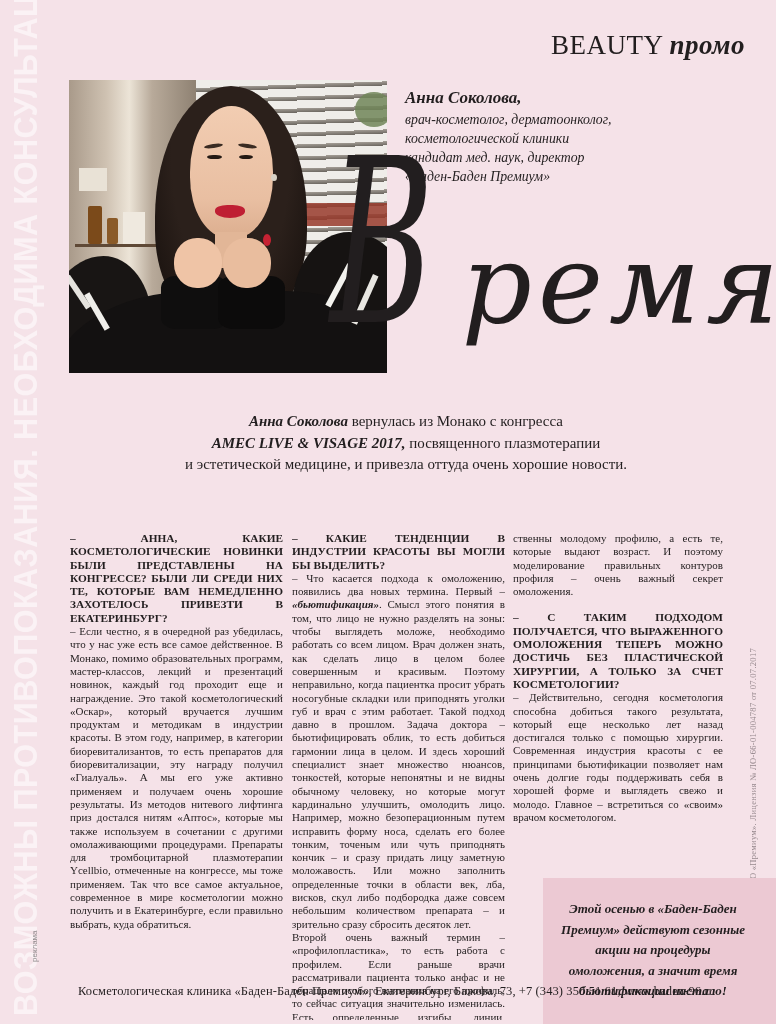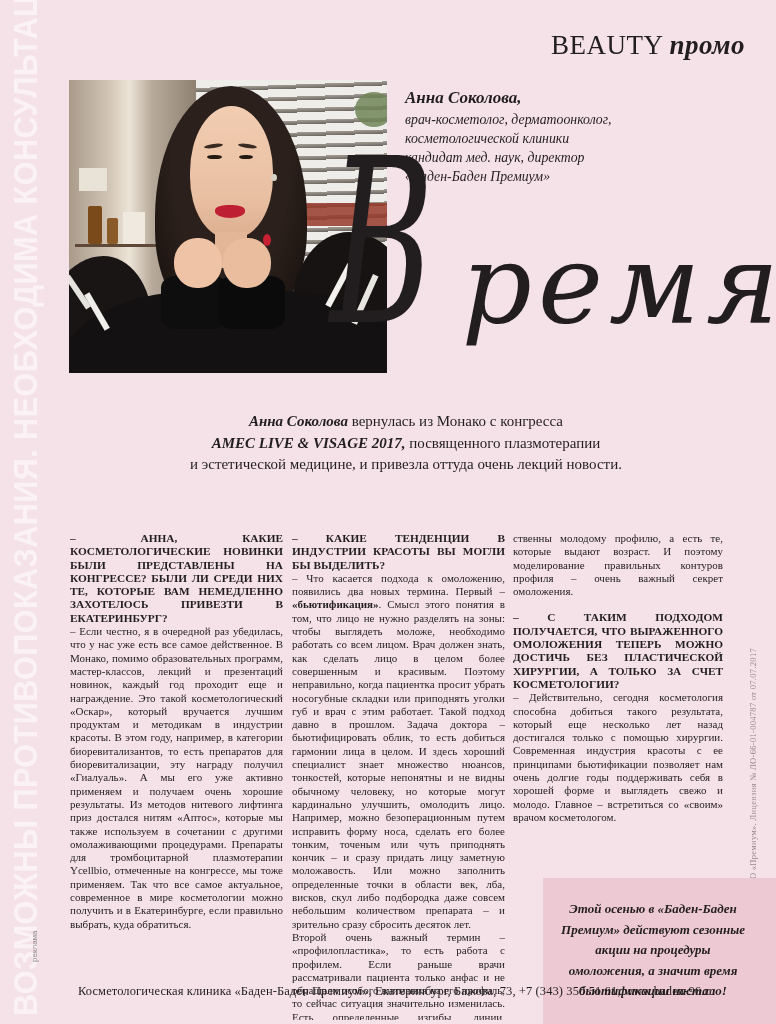--- a/index.html
+++ b/index.html
@@ -76,21 +76,21 @@
   .intro .bi{font-weight:bold;font-style:italic;}
   
   .col{position:absolute;top:492px;width:213px;font-size:11px;line-height:13.3px;
        text-align:justify;overflow:hidden;margin-top:40px;}
   .col p{margin:0;}
   .col .q{font-weight:bold;font-size:11.3px;}
   .col .gap{height:13px;}
   .c1{left:70px;height:488px;}
   .c2{left:292px;height:488px;}
   .c3{left:513px;width:210px;height:378px;}
-  .term{font-weight:bold;}
+  .term{font-weight:bold;font-style:italic;}
   
   .promo-box{position:absolute;left:543px;top:878px;width:233px;height:146px;background:#ecc9d3;z-index:0;}
   .promo-box .txt{margin:21px 26px 0 13px;text-align:center;font-weight:bold;font-style:italic;
                   font-size:13px;line-height:20.5px;}
   
   .footer{position:absolute;left:78px;top:984px;font-size:12.5px;letter-spacing:0.1px;z-index:2;white-space:nowrap;}
 </style>
 </head>
 <body>
 
@@ -147,21 +147,21 @@
   </div>
 
   <div class="title1">
     <span class="initial">В</span>
       <span class="rest">ремя</span>
   </div>
 
   <div class="intro">
     <span class="bi">Анна Соколова</span><span> вернулась из Монако с конгресса</span><br>
     <span class="bi">AMEC LIVE &amp; VISAGE 2017,</span><span> посвященного плазмотерапии</span><br>
-    <span>и эстетической медицине, и привезла оттуда очень лекций новости.</span>
+    <span>и эстетической медицине, и привезла оттуда очень хорошие новости.</span>
   </div>
 
   <div class="col c1">
     <p class="q">– АННА, КАКИЕ КОСМЕТОЛОГИЧЕСКИЕ НОВИНКИ БЫЛИ ПРЕДСТАВЛЕНЫ НА КОНГРЕССЕ? БЫЛИ ЛИ СРЕДИ НИХ ТЕ, КОТОРЫЕ ВАМ НЕМЕДЛЕННО ЗАХОТЕЛОСЬ ПРИВЕЗТИ В ЕКАТЕРИНБУРГ?</p>
     <p class="a">– Если честно, я в очередной раз убедилась, что у нас уже есть все самое действенное. В Монако, помимо образовательных программ, мастер-классов, лекций и презентаций новинок, каждый год проходит еще и награждение. Это такой косметологический «Оскар», который вручается лучшим продуктам и методикам в индустрии красоты. В этом году, например, в категории биоревитализантов, то есть препаратов для биоревитализации, эту награду получил «Гиалуаль». А мы его уже активно применяем и получаем очень хорошие результаты. Из методов нитевого лифтинга приз достался нитям «Аптос», которые мы также используем в сочетании с другими омолаживающими процедурами. Препараты для тромбоцитарной плазмотерапии Ycellbio, отмеченные на конгрессе, мы тоже применяем. Так что все самое актуальное, современное в мире косметологии можно получить и в Екатеринбурге, если правильно выбрать, куда обратиться.</p>
   </div>
 
   <div class="col c2">
     <p class="q">– КАКИЕ ТЕНДЕНЦИИ В ИНДУСТРИИ КРАСОТЫ ВЫ МОГЛИ БЫ ВЫДЕЛИТЬ?</p>
     <p class="a"><span>– Что касается подхода к омоложению, появились два новых термина. Первый – </span><span class="term">«бьютификация»</span><span>. Смысл этого понятия в том, что лицо не нужно разделять на зоны: чтобы выглядеть моложе, необходимо работать со всем лицом. Врач должен знать, как сделать лицо в целом более совершенным и красивым. Поэтому неправильно, когда пациентка просит убрать носогубные складки или приподнять уголки губ и врач с этим работает. Такой подход давно в прошлом. Задача доктора – бьютифицировать облик, то есть добиться гармонии лица в целом. И здесь хороший специалист знает множество нюансов, тонкостей, которые непонятны и не видны обычному человеку, но которые могут кардинально улучшить, омолодить лицо. Например, можно безоперационным путем исправить форму носа, сделать его более тонким, точеным или чуть приподнять кончик – и сразу придать лицу заметную моложавость. Или можно заполнить определенные точки в области век, лба, висков, скул либо подбородка даже совсем небольшим количеством препарата – и зрительно сразу сбросить десяток лет.</span></p>

